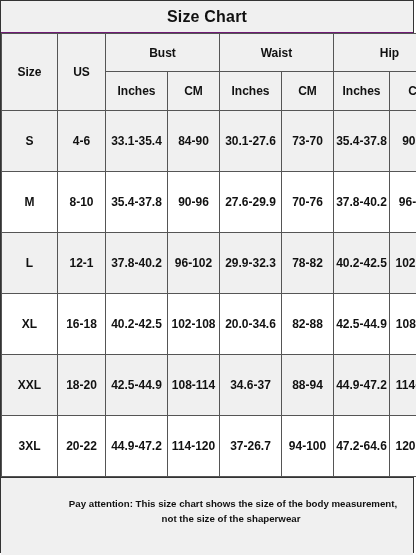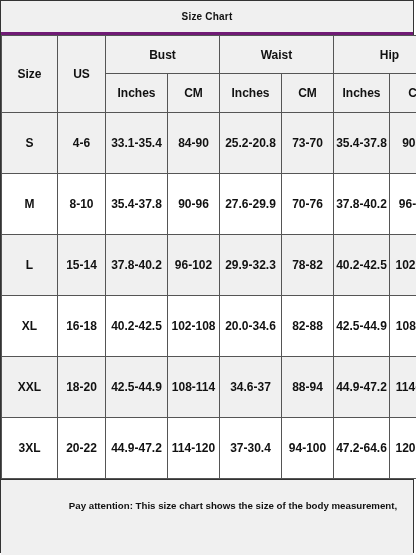--- a/index.html
+++ b/index.html
@@ -19,25 +19,25 @@
     border: 1px solid #333333;
     box-sizing: border-box;
     display: flex;
     flex-direction: column;
     background: #ffffff;
   }
   .chart-title {
     height: 31px;
     flex: 0 0 31px;
     background: #f0f0f0;
-    border-bottom: 3px solid #701a75;
+    border-bottom: 1px solid #701a75;
     display: flex;
     align-items: center;
     justify-content: center;
-    font-size: 10px;
+    font-size: 16px;
     font-weight: bold;
     color: #111111;
     letter-spacing: 0.2px;
   }
   table.size-table {
     border-collapse: collapse;
     table-layout: fixed;
     width: 100%;
     flex: 1 1 auto;
   }
@@ -126,38 +126,38 @@
         <th>Inches</th>
         <th>CM</th>
       </tr>
     </thead>
     <tbody id="table-body">
         <tr class="row-shaded">
           <td>S</td>
           <td>4-6</td>
           <td>33.1-35.4</td>
           <td>84-90</td>
-          <td>25.2-20.8</td>
+          <td>30.1-27.6</td>
           <td>73-70</td>
           <td>35.4-37.8</td>
           <td>90-96</td>
         </tr>
         <tr class="row-plain">
           <td>M</td>
           <td>8-10</td>
           <td>35.4-37.8</td>
           <td>90-96</td>
           <td>27.6-29.9</td>
           <td>70-76</td>
           <td>37.8-40.2</td>
           <td>96-102</td>
         </tr>
         <tr class="row-shaded">
           <td>L</td>
-          <td>15-14</td>
+          <td>12-1</td>
           <td>37.8-40.2</td>
           <td>96-102</td>
           <td>29.9-32.3</td>
           <td>78-82</td>
           <td>40.2-42.5</td>
           <td>102-108</td>
         </tr>
         <tr class="row-plain">
           <td>XL</td>
           <td>16-18</td>
@@ -176,25 +176,26 @@
           <td>34.6-37</td>
           <td>88-94</td>
           <td>44.9-47.2</td>
           <td>114-120</td>
         </tr>
         <tr class="row-plain">
           <td>3XL</td>
           <td>20-22</td>
           <td>44.9-47.2</td>
           <td>114-120</td>
-          <td>37-30.4</td>
+          <td>37-26.7</td>
           <td>94-100</td>
           <td>47.2-64.6</td>
           <td>120-126</td>
         </tr>
       </tbody>
   </table>
 
   <div class="note-bar">
     <div class="note-line note-line-1">Pay attention:  This size chart shows the size of the body measurement,</div>
+    <div class="note-line note-line-2">not the size of the shaperwear</div>
   </div>
 
 </div>
 
 </body></html>

